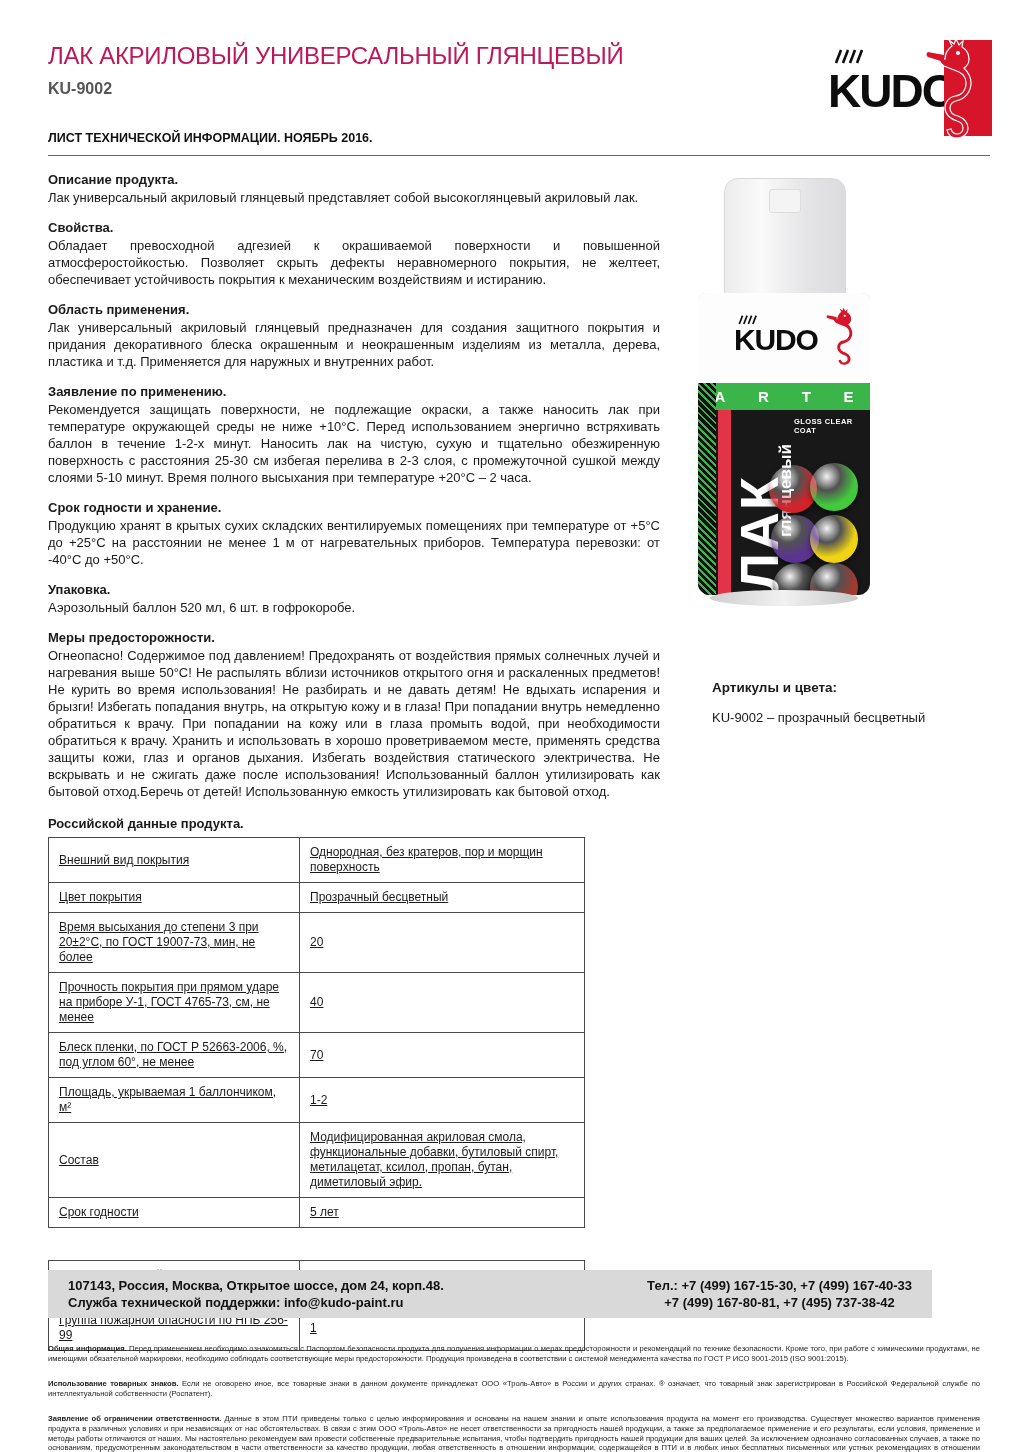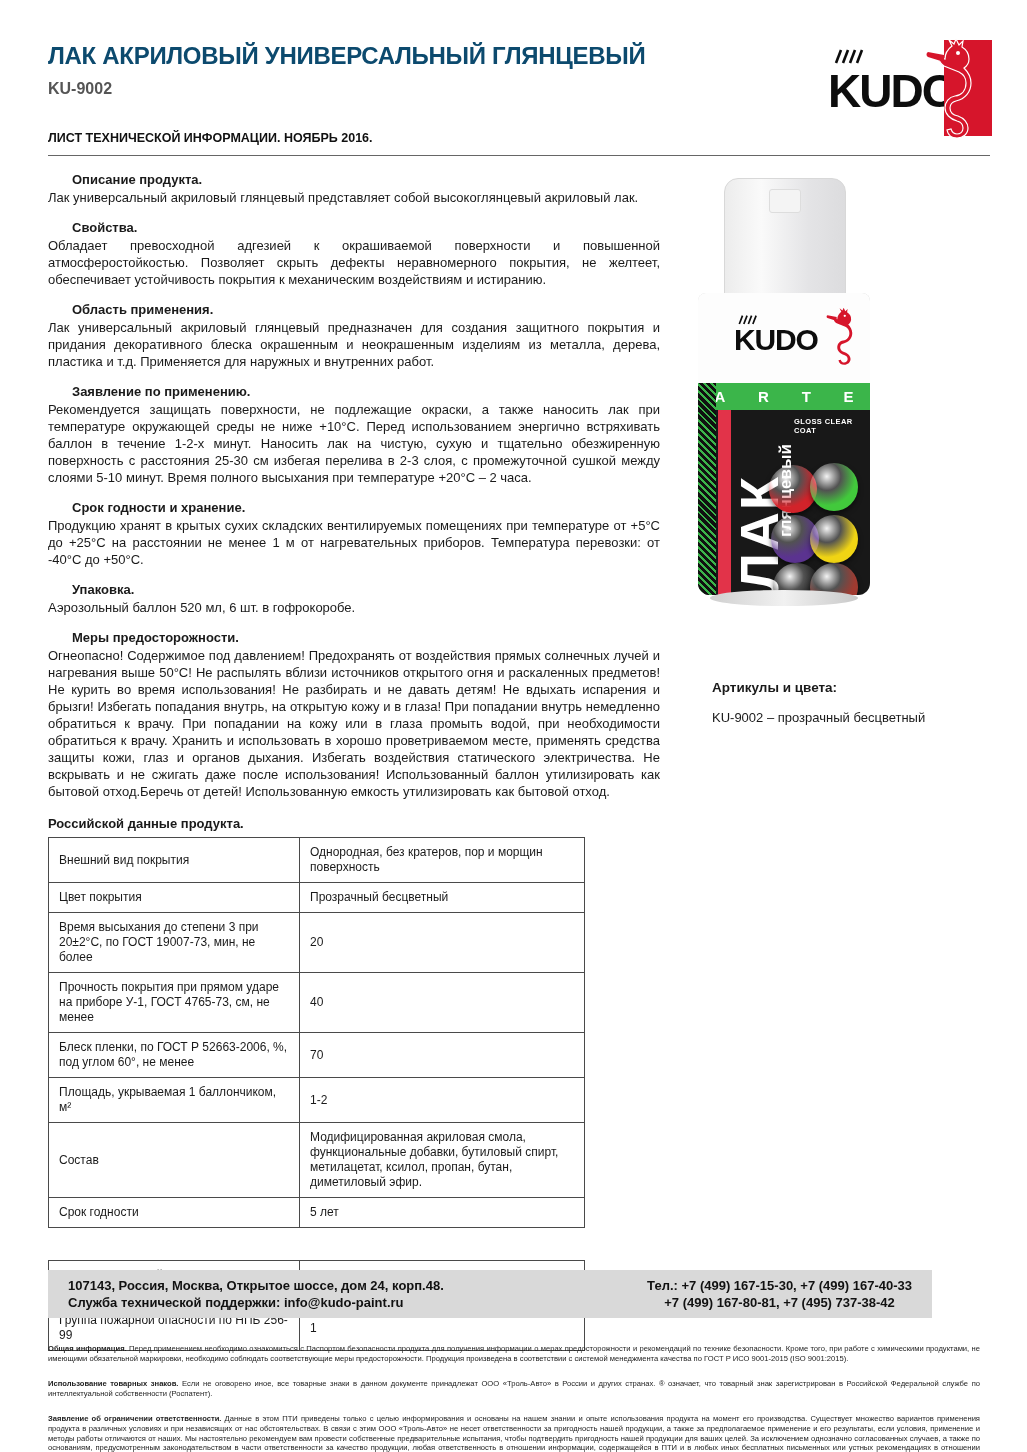--- a/index.html
+++ b/index.html
@@ -1,39 +1,39 @@
 <!DOCTYPE html>
 <html lang="ru"><head>
 <meta charset="utf-8">
 <style>
   html,body{margin:0;padding:0;background:#888;}
   .page{position:relative;width:1027px;height:1452px;background:#ffffff;margin:0 auto;
         font-family:"Liberation Sans","DejaVu Sans",sans-serif;color:#1a1a1a;overflow:hidden;}
 
   
-  .title{position:absolute;left:48px;top:42px;font-size:24px;font-weight:bold;letter-spacing:-0.3px;color:#0c4a6e;}
+  .title{position:absolute;left:48px;top:42px;font-size:24px;font-weight:normal;letter-spacing:-0.3px;color:#be185d;}
   .sku{position:absolute;left:48px;top:80px;font-size:16px;font-weight:bold;color:#555;}
   .docline{position:absolute;left:48px;top:131px;font-size:12.5px;font-weight:bold;color:#111;}
   .rule{position:absolute;left:48px;top:155px;width:942px;height:1px;background:#666;}
 
   .logo{position:absolute;left:826px;top:40px;width:166px;height:100px;}
   .logo .spray{position:absolute;left:8px;top:8px;}
   .logo .word{position:absolute;left:2px;top:24px;font-size:46px;font-weight:bold;letter-spacing:-2px;color:#0d0d0d;}
   .logo .redrect{position:absolute;right:0;top:0;width:48px;height:96px;background:#d6152b;}
   .logo .horse{position:absolute;right:18px;top:-2px;}
 
   
   .leftcol{position:absolute;left:48px;top:172px;width:612px;}
   .section{margin-bottom:14px;}
-  .section-heading{font-size:13px;font-weight:bold;margin-bottom:2px;margin-left:24px;}
+  .section-heading{font-size:13px;font-weight:bold;margin-bottom:2px;}
   .section-text{margin:0;font-size:13px;line-height:17px;text-align:justify;}
 
   .tech-heading{font-size:13px;font-weight:bold;margin:16px 0 6px 0;}
 
-  table.tech{border-collapse:collapse;width:537px;font-size:12px;line-height:15px;}
+  table.tech{border-collapse:collapse;width:537px;font-size:12px;line-height:15px;text-decoration:underline;}
   table.tech td{border:1px solid #4a4a4a;padding:7px 10px;vertical-align:middle;}
   table.tech td.param{width:230px;}
   table.tech-2{margin-top:32px;}
 
   
   .can{position:absolute;left:698px;top:178px;width:172px;height:432px;}
   .can .cap{position:absolute;left:26px;top:0;width:120px;height:118px;
             background:linear-gradient(90deg,#ececec,#fafafa 30%,#e4e4e6 70%,#dcdcde);
             border:1px solid #d8d8d8;border-radius:14px 14px 4px 4px;}
   .can .nozzle{position:absolute;left:44px;top:10px;width:30px;height:22px;background:#f4f4f4;border:1px solid #ddd;border-radius:3px;}

